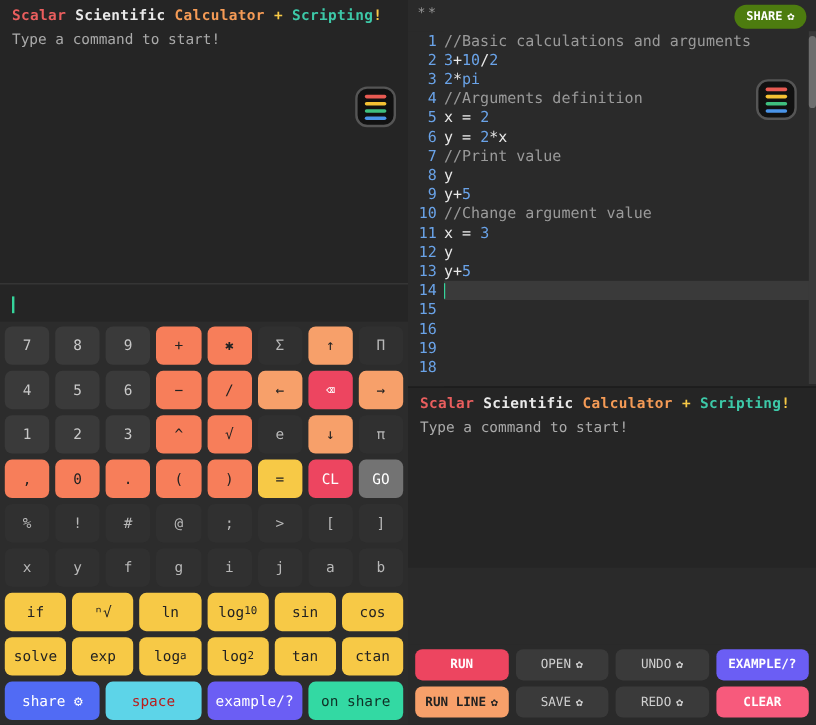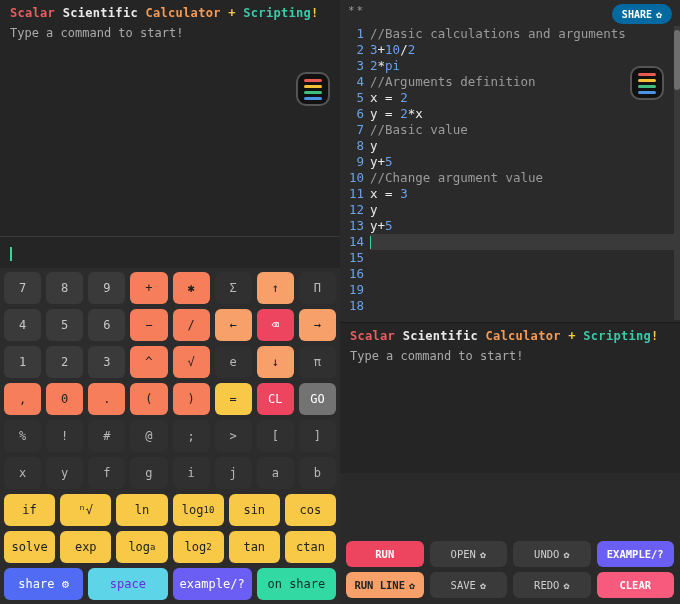--- a/index.html
+++ b/index.html
@@ -33,28 +33,28 @@
   .krow:last-child { margin-bottom: 0; }
   .key { flex: 1 1 0; height: 32px; border-radius: 6px; display:flex; align-items:center; justify-content:center; font-size: 13px; color: #cfcfcf; cursor:pointer; user-select:none; }
   .key.small { font-size: 12px; }
   .k-dark { background: #3a3a3a; color:#c8c8c8; }
   .k-darker { background: #303030; color:#b8b8b8; }
   .k-orange { background: #f7a06a; color:#222; }
   .k-coral { background: #f77e5a; color:#222; }
   .k-yellow { background: #f7c946; color:#222; }
   .k-red { background: #ed4560; color:#fff; }
   .k-pink { background: #737373; color:#fff; }
-  .k-cyan { background: #5dd4e8; color:#6d28d9; }
+  .k-cyan { background: #5dd4e8; color:#b91c1c; }
   .k-teal { background: #33d9a3; color:#0f2f25; }
   .k-blue { background: #516bf4; color:#fff; }
   .k-purple { background: #6b5ef4; color:#fff; }
   .kw2 { flex: 2 2 0; }
 
   
-  .share-btn { position:absolute; top:4px; right:8px; height:20px; padding:0 10px; border-radius:10px; background:#0369a1; color:#fff; font-size:10px; font-weight:bold; display:flex;align-items:center;gap:4px; cursor:pointer; }
+  .share-btn { position:absolute; top:4px; right:8px; height:20px; padding:0 10px; border-radius:10px; background:#4d7c0f; color:#fff; font-size:10px; font-weight:bold; display:flex;align-items:center;gap:4px; cursor:pointer; }
   .marker-dirty { position:absolute; top:4px; left:8px; color:#9a9a9a; font-size:11px; letter-spacing:2px; }
 
   .editor { margin-top: 26px; display:flex; font-size: 12.5px; line-height: 16px; height: 296px; overflow:hidden; position:relative; }
   .gutter { width: 30px; text-align: right; padding-right: 6px; color: #6aa3e8; background:#2a2a2a; }
   .code { flex:1; position:relative; }
   .code .line { white-space: pre; }
   .scrollbar { position:absolute; right:0; top:26px; width:6px; height:294px; background:#3a3a3a; }
   .scrollbar .thumb{ width:100%; height:60px; background:#6e6e6e; border-radius:3px; margin-top:4px; }
 
   .codeline-cursor-row { background: #3a3a3a; }
@@ -217,21 +217,21 @@
       </div>
     <div class="code" id="code">
         <div class="line"><span class="t-gray">//Basic calculations and arguments</span></div>
         <div class="line"><span class="t-blue">3</span><span class="t-white">+</span><span class="t-blue">10</span><span class="t-white">/</span><span class="t-blue">2</span></div>
         <div class="line"><span class="t-blue">2</span><span class="t-white">*</span><span class="t-blue">pi</span></div>
         <div class="line"></div>
         <div class="line"><span class="t-gray">//Arguments definition</span></div>
         <div class="line"><span class="t-white">x </span><span class="t-white">= </span><span class="t-blue">2</span></div>
         <div class="line"><span class="t-white">y </span><span class="t-white">= </span><span class="t-blue">2</span><span class="t-white">*</span><span class="t-white">x</span></div>
         <div class="line"></div>
-        <div class="line"><span class="t-gray">//Basic value</span></div>
+        <div class="line"><span class="t-gray">//Print value</span></div>
         <div class="line"><span class="t-white">y</span></div>
         <div class="line"><span class="t-white">y</span><span class="t-white">+</span><span class="t-blue">5</span></div>
         <div class="line"></div>
         <div class="line"><span class="t-gray">//Change argument value</span></div>
         <div class="line"><span class="t-white">x </span><span class="t-white">= </span><span class="t-blue">3</span></div>
         <div class="line"></div>
         <div class="line"><span class="t-white">y</span></div>
         <div class="line"><span class="t-white">y</span><span class="t-white">+</span><span class="t-blue">5</span></div>
         <div class="line codeline-cursor-row"><span style="display: inline-block; width: 1px; height: 13px; background: rgb(53, 212, 155); vertical-align: middle;"></span></div>
       </div>

